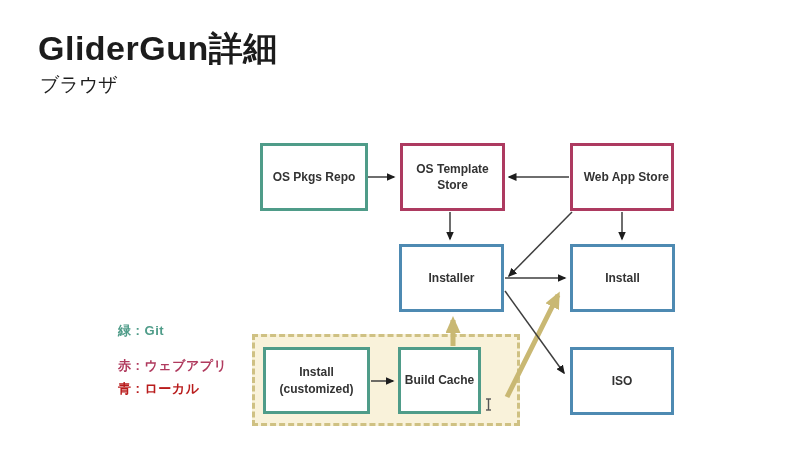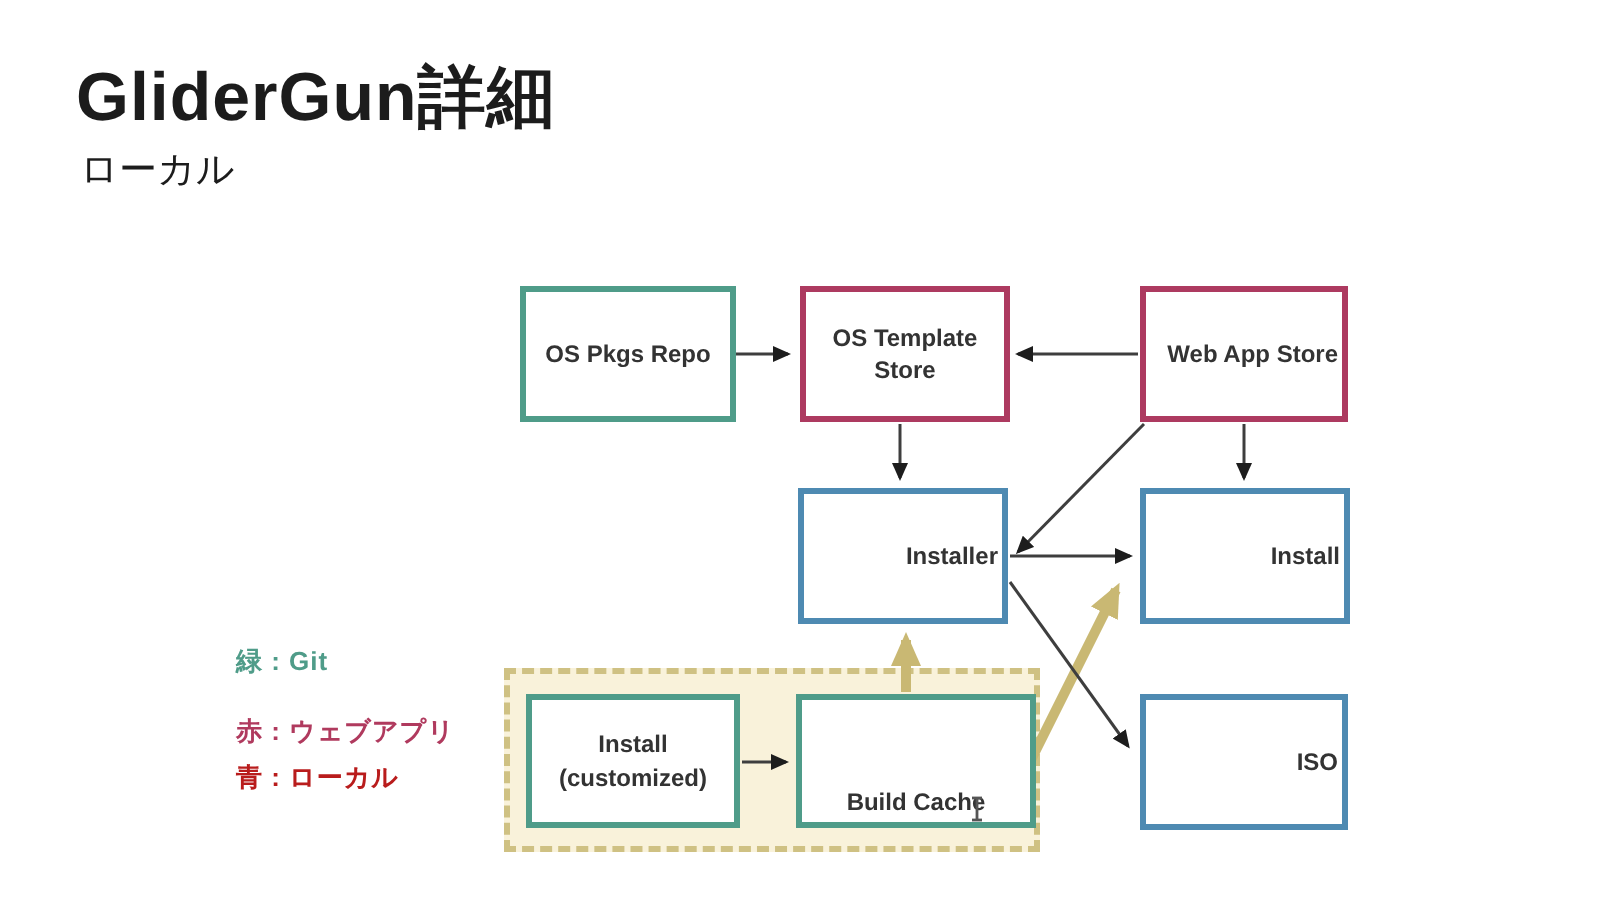--- a/index.html
+++ b/index.html
@@ -17,29 +17,29 @@
   .legend-webapp{top:357px;color:#b03a5e;}
   .legend-local{top:380px;color:#b91c1c;}
   
   .node{
     box-sizing:border-box;background:#ffffff;border:3px solid #444;
     display:flex;align-items:center;justify-content:center;text-align:center;
     font-size:12px;font-weight:700;color:#333;line-height:1.35;padding:2px;
   }
   .teal{border-color:#4f9c89;}
   .red{border-color:#ad3a60;}
-  .blue{border-color:#4e8ab2;justify-content:flex-end;}
+  .blue{border-color:#4e8ab2;}
   .n-os-pkgs{left:260px;top:143px;width:108px;height:68px;}
   .n-os-template{left:400px;top:143px;width:105px;height:68px;justify-content:flex-end;}
   .n-webapp{left:570px;top:143px;width:104px;height:68px;justify-content:flex-end;}
   .n-installer{left:399px;top:244px;width:105px;height:68px;}
   .n-install{left:570px;top:244px;width:105px;height:68px;}
   .n-iso{left:570px;top:347px;width:104px;height:68px;}
   .n-firefox{left:263px;top:347px;width:107px;height:67px;}
-  .n-buildcache{left:398px;top:347px;width:120px;height:67px;align-items:flex-end;}
+  .n-buildcache{left:398px;top:347px;width:83px;height:67px;}
   
   .group-box{
     box-sizing:border-box;left:252px;top:334px;width:268px;height:92px;
     background:#f9f2da;border:3px dashed #cfc183;
   }
   .svg-layer{left:0;top:0;pointer-events:none;}
   .cursor-ibeam{left:484px;top:398px;width:9px;height:13px;}
 </style>
 </head>
 <body>
@@ -67,21 +67,21 @@
     <line x1="450" y1="212" x2="450" y2="239" marker-end="url(#arrB)"></line>
     <line x1="622" y1="212" x2="622" y2="239" marker-end="url(#arrB)"></line>
     <line x1="572" y1="212" x2="509" y2="276" marker-end="url(#arrB)"></line>
     <line x1="505" y1="278" x2="565" y2="278" marker-end="url(#arrB)"></line>
     <line x1="505" y1="291" x2="564" y2="373" marker-end="url(#arrB)"></line>
     <line x1="371" y1="381" x2="393" y2="381" marker-end="url(#arrB)"></line>
   </g>
 </svg>
 
 <div class="abs title">GliderGun詳細</div>
-<div class="abs subtitle">ローカル</div>
+<div class="abs subtitle">ブラウザ</div>
 
 <div class="abs legend-item legend-git">緑 : Git</div>
 <div class="abs legend-item legend-webapp">赤 : ウェブアプリ</div>
 <div class="abs legend-item legend-local">青 : ローカル</div>
 
 <div class="abs node teal n-os-pkgs">
   <span>OS Pkgs Repo</span>
 </div>
 <div class="abs node red n-os-template">
   <span>OS Template Store</span>

